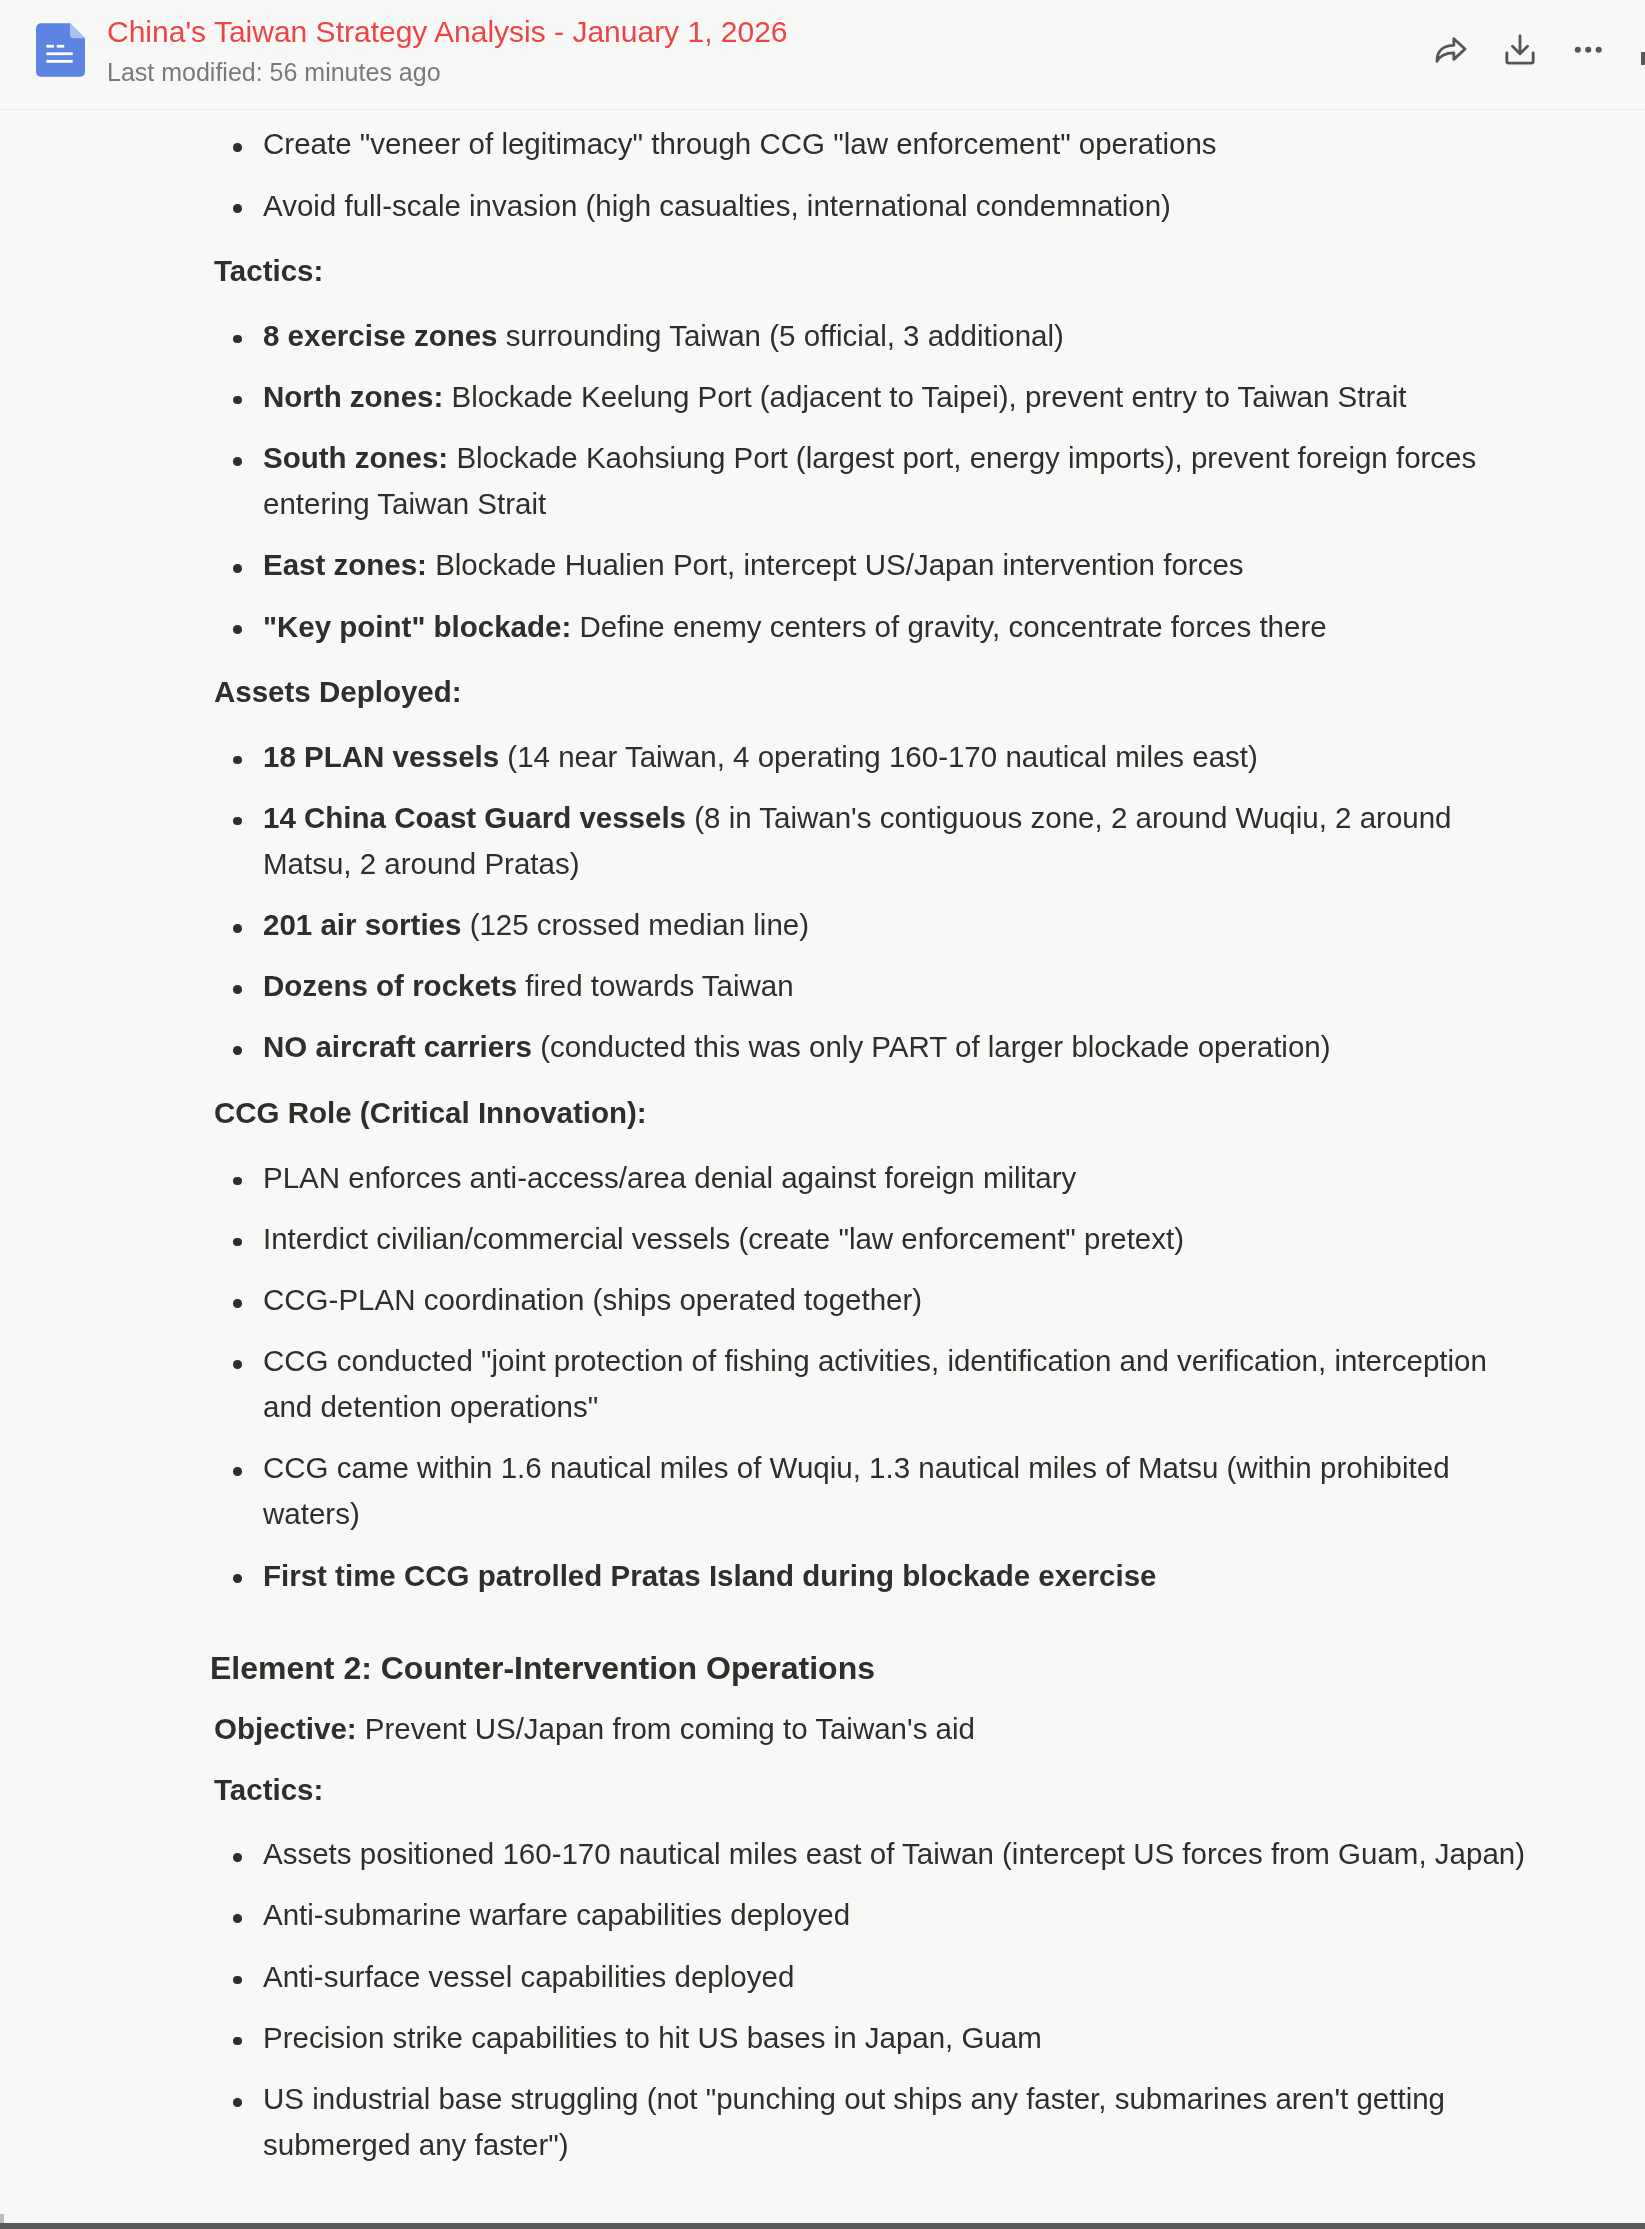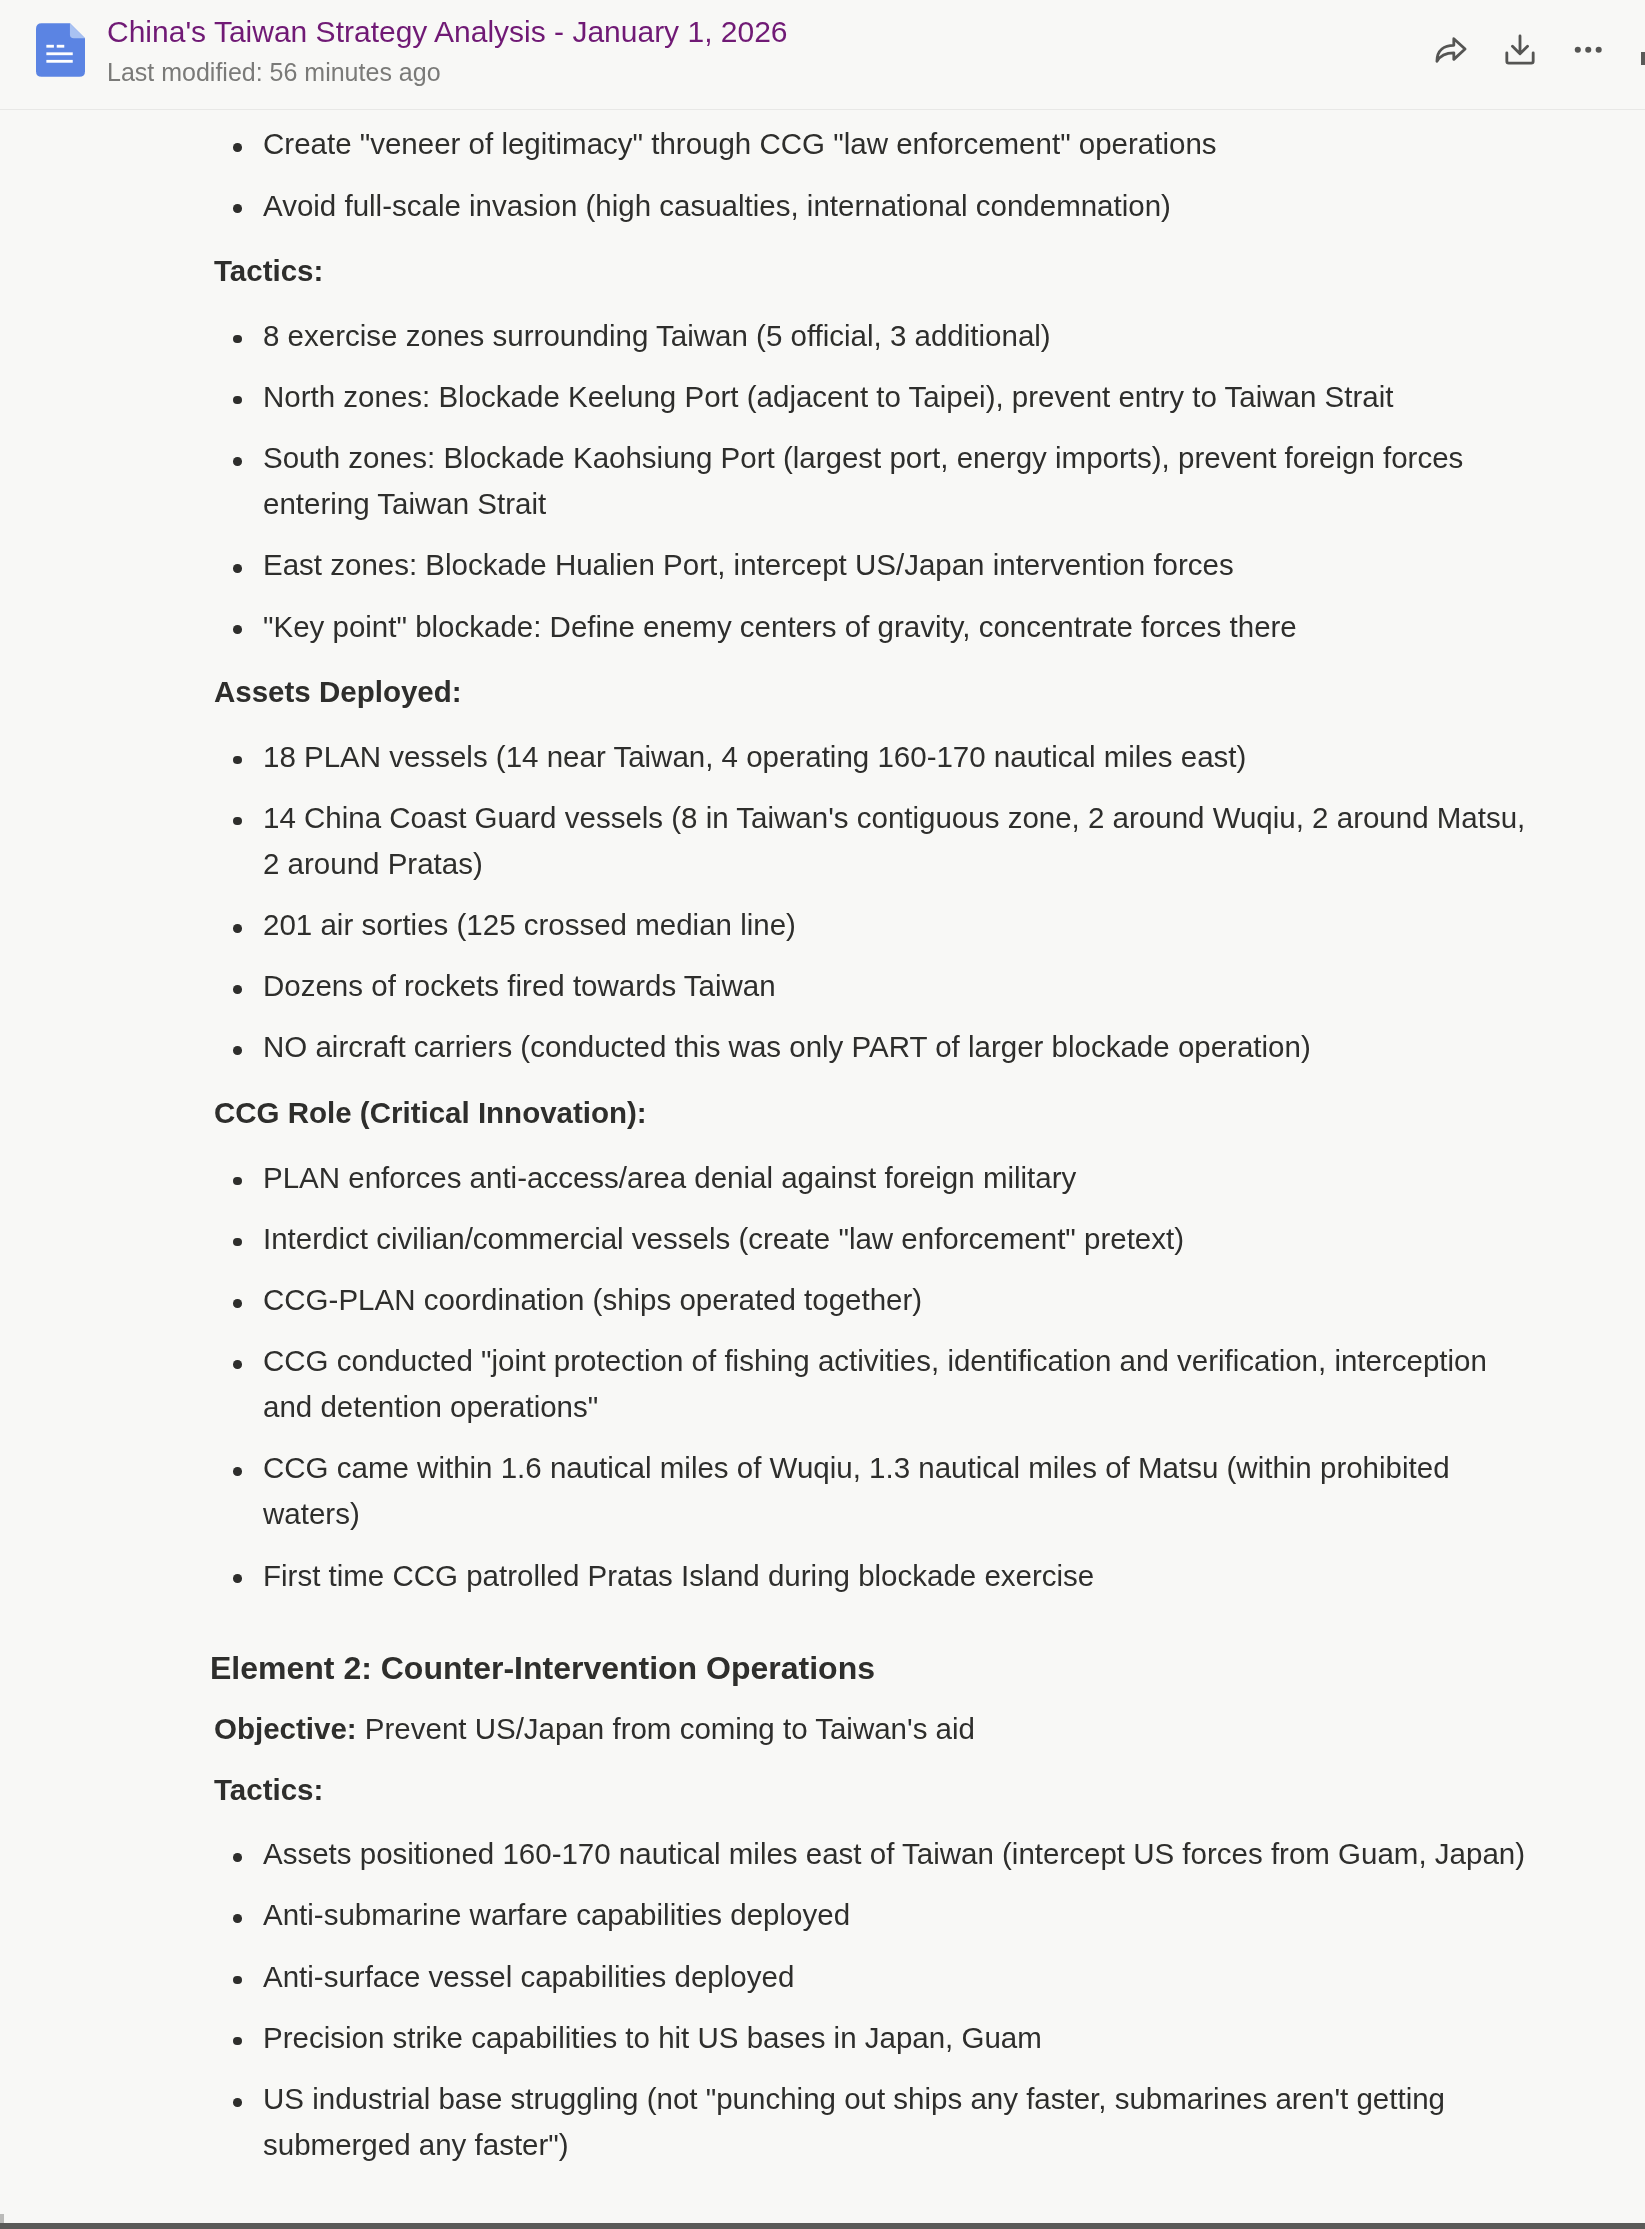--- a/index.html
+++ b/index.html
@@ -23,21 +23,21 @@
     }
     .doc-icon {
       position: absolute;
       left: 36px; top: 23px;
       width: 49px; height: 54px;
     }
     .title {
       position: absolute;
       left: 107px; top: 15px;
       font-size: 30px;
-      color: #701a75;
+      color: #ef4444;
       white-space: nowrap;
     }
     .subtitle {
       position: absolute;
       left: 107px; top: 58px;
       font-size: 25px;
       color: #7a7a78;
       white-space: nowrap;
     }
     .hdr-btn {
@@ -83,21 +83,21 @@
     }
     li::before {
       content: "";
       position: absolute;
       left: -30px;
       top: 29.5px;
       width: 8.6px; height: 8.6px;
       border-radius: 50%;
       background: #2e2e2c;
     }
-    li b { font-weight: normal; }
+    li b { font-weight: bold; }
     h2 {
       font-size: 32px;
       font-weight: bold;
       margin: 0;
       height: 105px;
       line-height: 105px;
       padding-top: 9.5px;
       box-sizing: border-box;
     }
     .bottom-bar {

